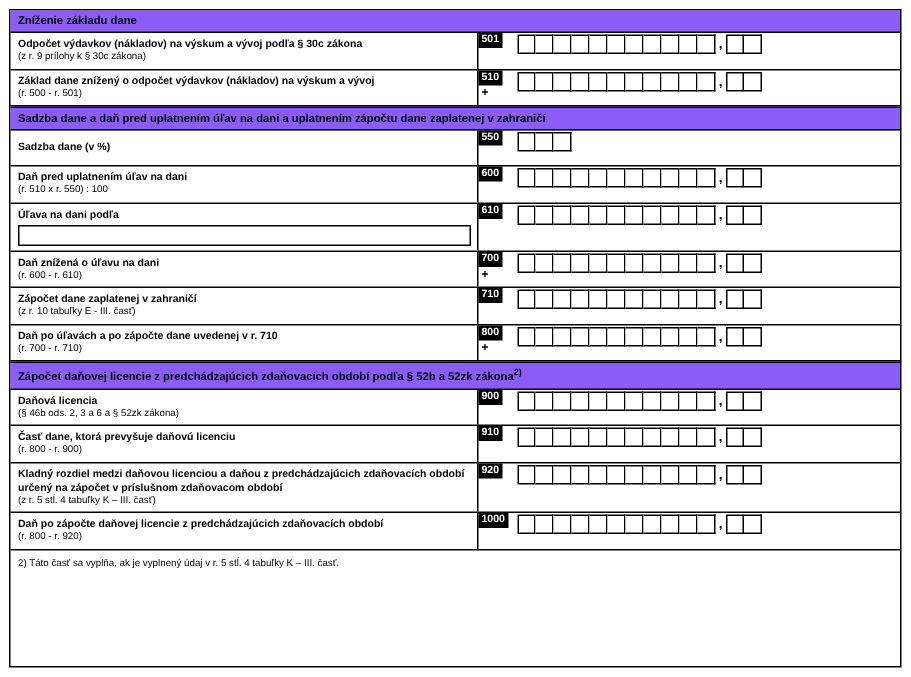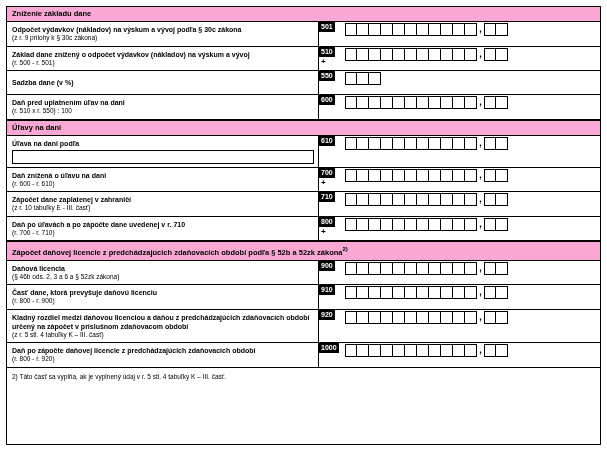--- a/index.html
+++ b/index.html
@@ -23,21 +23,21 @@
     left: 6px;
     top: 6px;
     width: 595px;
     height: 439px;
     border: 1px solid #000;
     box-sizing: border-box;
     background: #fff;
   }
   
   .sec-head {
-    background: #f9a8d4;
+    background: #8b5cf6;
     border-bottom: 1px solid #000;
     border-top: 1px solid #000;
     font-size: 7.5px;
     font-weight: bold;
     padding: 2px 4px 2px 5px;
     line-height: 10px;
     box-sizing: border-box;
   }
   .sec-head.first { border-top: none; }
   .sec-head sup { font-size: 6px; vertical-align: super; }
@@ -196,20 +196,21 @@
             <div class="cell"></div>
             <div class="cell"></div>
             <div class="cell"></div>
             <div class="cell"></div>
             <div class="comma">,</div>
             <div class="cell dec firstc"></div>
             <div class="cell dec"></div>
           </div>
         </div>
       </div>
+      <div class="sec-head"><span>Sadzba dane a daň pred uplatnením úľav na dani a uplatnením zápočtu dane zaplatenej v zahraničí</span></div>
       <div class="row">
         <div class="label">
           <div class="plain">Sadzba dane (v %)</div>
         </div>
         <div class="fieldzone">
           <div class="codewrap">
             <div class="code">550</div>
           </div>
           <div class="boxes">
             <div class="cell firstc"></div>
@@ -238,21 +239,20 @@
             <div class="cell"></div>
             <div class="cell"></div>
             <div class="cell"></div>
             <div class="cell"></div>
             <div class="comma">,</div>
             <div class="cell dec firstc"></div>
             <div class="cell dec"></div>
           </div>
         </div>
       </div>
-      <div class="sec-head"><span>Úľavy na dani</span></div>
       <div class="row">
         <div class="label">
           <div class="plain">Úľava na dani podľa</div>
           <div class="textline" style="margin-top: 2px;"></div>
         </div>
         <div class="fieldzone">
           <div class="codewrap">
             <div class="code">610</div>
           </div>
           <div class="boxes">

